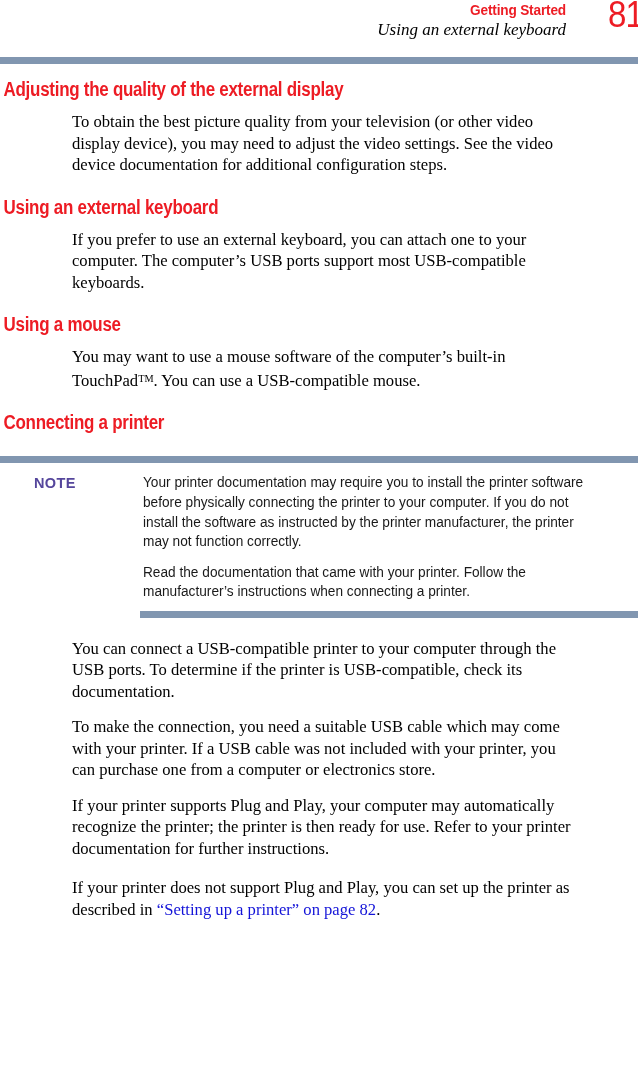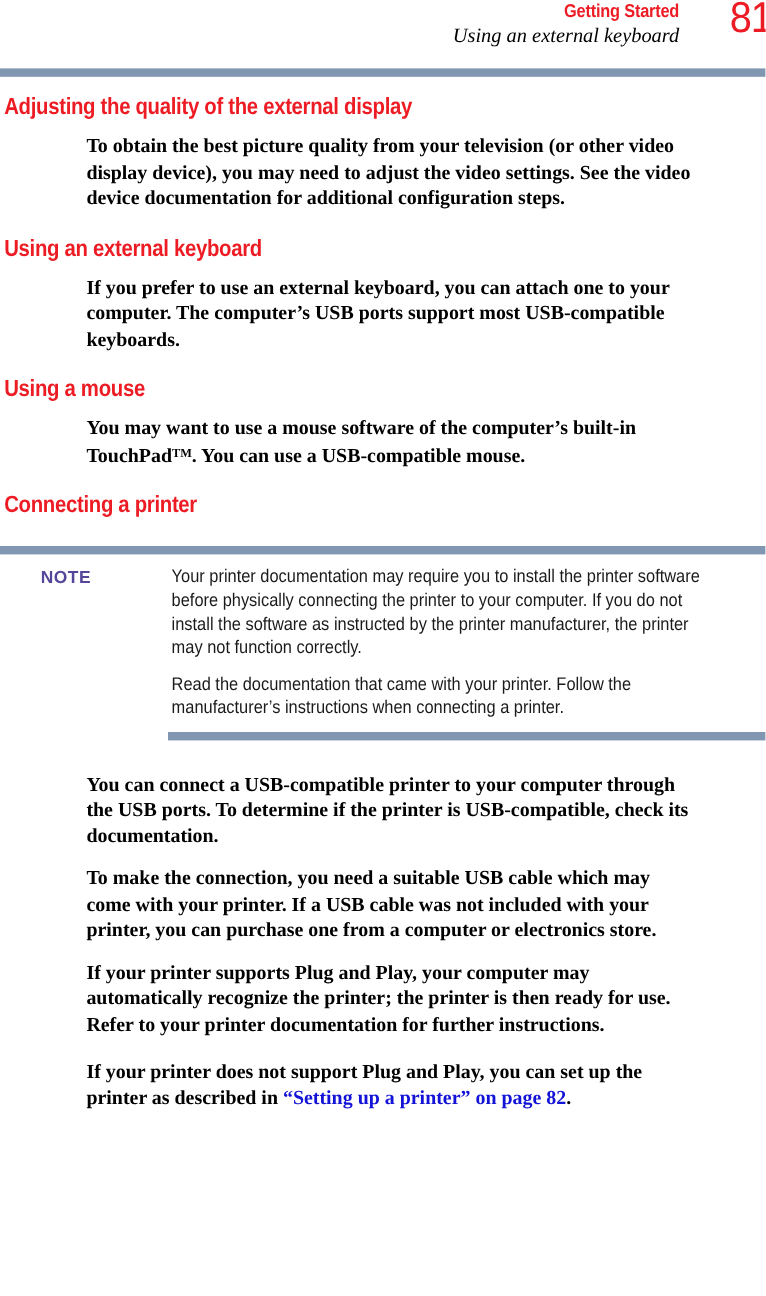--- a/index.html
+++ b/index.html
@@ -92,21 +92,20 @@
   h2.first-heading { padding-top: 14px; }
 
   p.body-text {
     margin: 0;
     padding: 6px 18px 4px 72px;
     font-family: "Liberation Serif", serif;
     font-size: 16.6px;
     line-height: 21.5px;
     color: #000000;
     text-align: left;
-    font-weight: bold;
   }
   p.body-text + p.body-text { padding-top: 10px; }
 
   sup.tm {
     font-size: 0.62em;
     vertical-align: 0.42em;
     letter-spacing: 0;
   }
 
   a.xref {
@@ -206,20 +205,20 @@
     <div class="note-body">
       <div class="note-label">NOTE</div>
       <div class="note-text">
         <p>Your printer documentation may require you to install the printer software before physically connecting the printer to your computer. If you do not install the software as instructed by the printer manufacturer, the printer may not function correctly.</p>
         <p>Read the documentation that came with your printer. Follow the manufacturer’s instructions when connecting a printer.</p>
       </div>
     </div>
     <div class="rule-indent"></div>
   </div>
 
-  <p class="body-text" style="padding-top:26px;">You can connect a USB-compatible printer to your computer through the USB ports. To determine if the printer is USB-compatible, check its documentation.</p>
+  <p class="body-text" style="padding-top:20px;">You can connect a USB-compatible printer to your computer through the USB ports. To determine if the printer is USB-compatible, check its documentation.</p>
   <p class="body-text">To make the connection, you need a suitable USB cable which may come with your printer. If a USB cable was not included with your printer, you can purchase one from a computer or electronics store.</p>
   <p class="body-text">If your printer supports Plug and Play, your computer may automatically recognize the printer; the printer is then ready for use. Refer to your printer documentation for further instructions.</p>
 
 
   <p class="body-text" style="padding-top:14px;"><span>If your printer does not support Plug and Play, you can set up the printer as described in </span><a class="xref" href="#">“Setting up a printer” on page 82</a><span>.</span></p>
 
 </div>
 
 </body></html>

